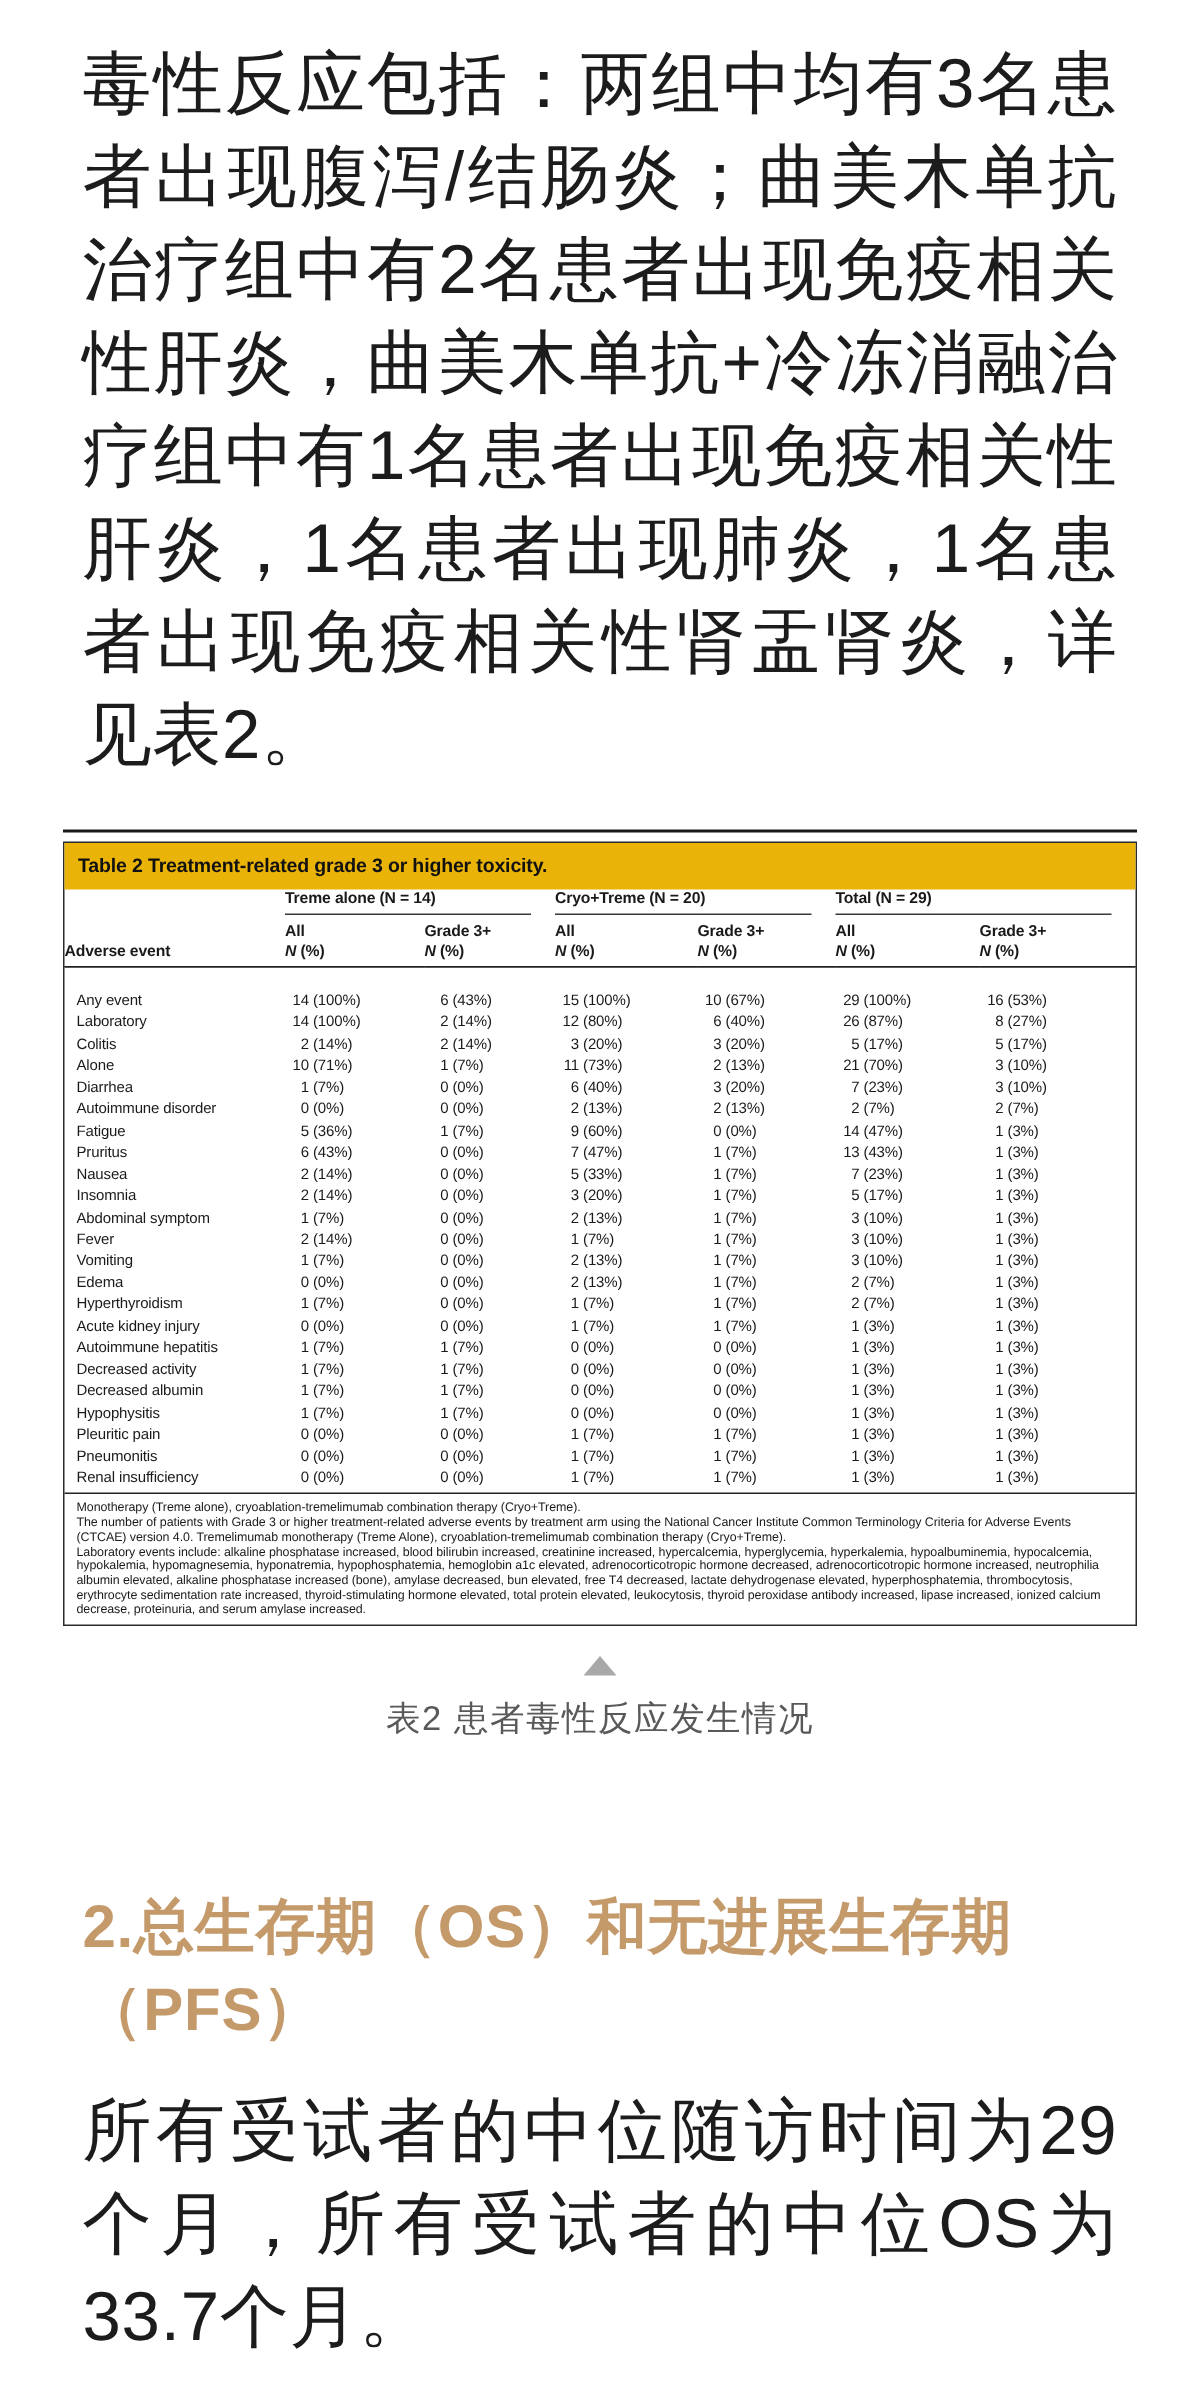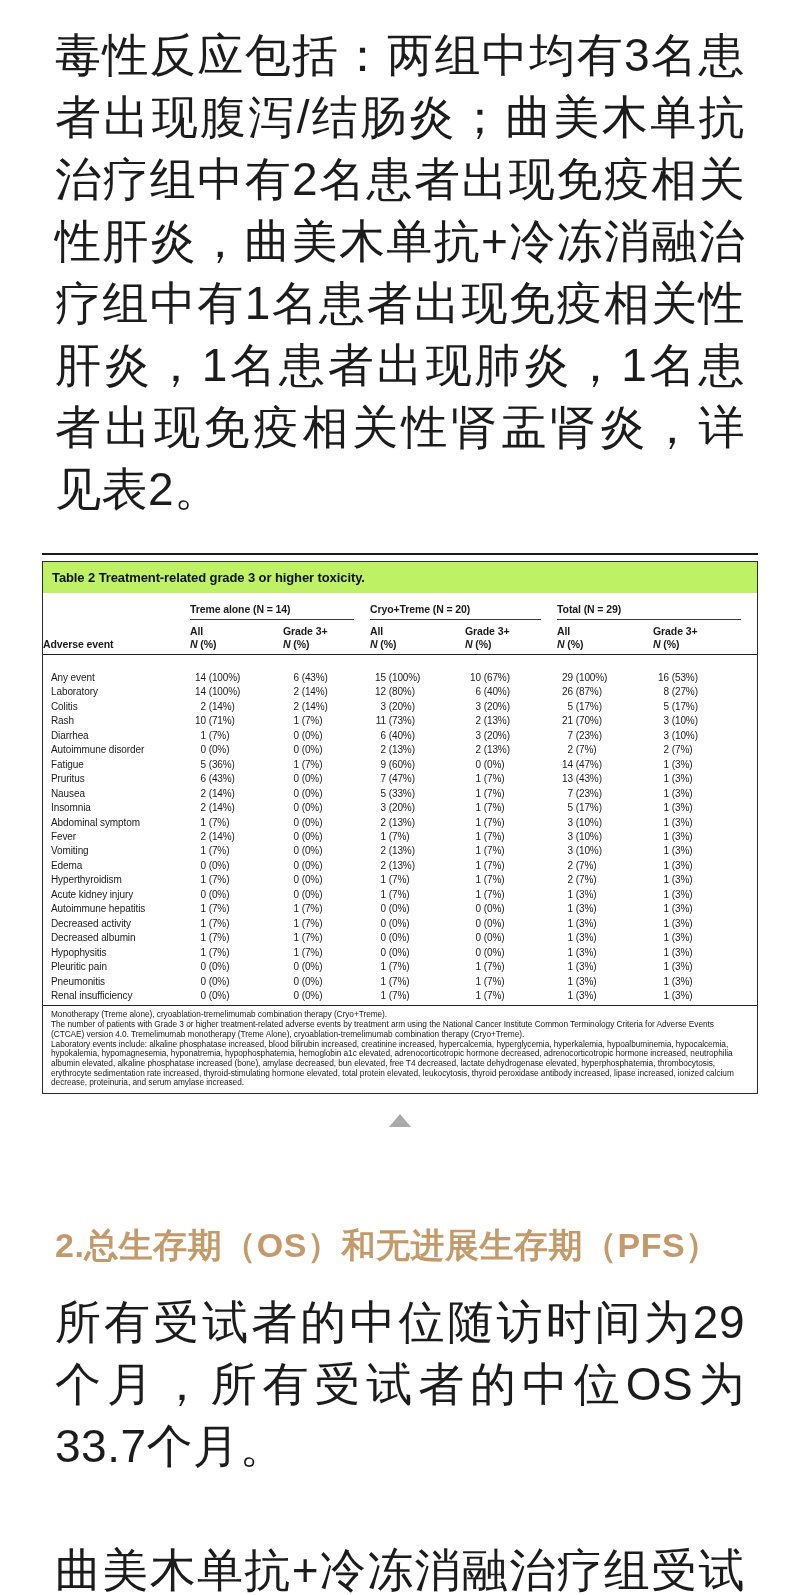--- a/index.html
+++ b/index.html
@@ -12,53 +12,53 @@
   
   .table-figure{width:716px;margin:33px auto 0 auto;}
   .top-rule{border-top:2.5px solid #1a1a1a;margin-bottom:6px;}
   .table-box{border:1.7px solid #2b2b2b;background:#ffffff;}
   .table-title-bar{background:#f6e8cc;padding:6px 9px 7px 9px;}
   .table-title{font-size:13px;font-weight:bold;color:#111;letter-spacing:-.1px;}
 
   table.adv{width:100%;border-collapse:collapse;table-layout:fixed;font-size:10px;color:#1a1a1a;letter-spacing:-.1px;}
   table.adv th{font-weight:bold;text-align:left;vertical-align:bottom;padding:0;}
   .pad-l{padding-left:8px;}
-  tr.group-row th{padding-top:10px;}
+  tr.group-row th{}
   tr.group-row .group-label{font-size:10.5px;border-bottom:1.2px solid #3a3a3a;padding-bottom:4px;margin-right:16px;}
   tr.sub-row th{padding-top:5px;font-size:10.5px;}
   tr.npct-row th{padding-top:1px;padding-bottom:4px;border-bottom:1.6px solid #222;font-size:10.5px;}
   tr.npct-row .rowhead{font-size:10.5px;}
   table.adv td{line-height:12.45px;vertical-align:middle;white-space:nowrap;overflow:hidden;}
   tbody tr:first-child td{padding-top:17px;}
   tbody tr:last-child td{padding-bottom:3px;margin-top:28px;}
   .cnt{display:inline-block;min-width:15px;text-align:right;}
 
   .footnotes{border-top:1.6px solid #222;padding:4px 8px 5px 8px;font-size:8.3px;line-height:9.7px;color:#1a1a1a;letter-spacing:-.05px;}
   .footnote{margin:0;}
 
   
   .caption-arrow{width:0;height:0;border-left:11px solid transparent;border-right:11px solid transparent;border-bottom:13px solid #a9a9a9;margin:20px auto 0 auto;}
   .figure-caption{text-align:center;font-size:23px;color:#595959;letter-spacing:1px;margin-top:13px;}
 
   
-  .section-heading{width:690px;margin:96px auto 0 auto;font-size:34px;font-weight:bold;color:#c49a6b;letter-spacing:.5px;}
+  .section-heading{width:690px;margin:96px auto 0 auto;font-size:40px;font-weight:bold;color:#c49a6b;letter-spacing:.5px;}
   .para-2{margin-top:22px;}
   .para-3{margin-top:62px;}
 </style>
 </head>
 <body>
 
 <div>
 
   <p class="zh-para para-1">毒性反应包括：两组中均有3名患者出现腹泻/结肠炎；曲美木单抗治疗组中有2名患者出现免疫相关性肝炎，曲美木单抗+冷冻消融治疗组中有1名患者出现免疫相关性肝炎，1名患者出现肺炎，1名患者出现免疫相关性肾盂肾炎，详见表2。</p>
 
   <div class="table-figure">
     <div class="top-rule"></div>
     <div class="table-box">
-      <div class="table-title-bar" style="background: #bef264;">
+      <div class="table-title-bar" style="background: #eab308;">
         <span class="table-title">Table 2 Treatment-related grade 3 or higher toxicity.</span>
       </div>
 
       <table class="adv">
         <colgroup>
           <col style="width:147px">
             <col style="width:93px">
             <col style="width:87px">
           <col style="width:95px">
             <col style="width:92px">
@@ -119,21 +119,21 @@
             <tr>
               <td class="pad-l">Colitis</td>
               <td><span class="cnt">2</span><span> (14%)</span></td>
               <td><span class="cnt">2</span><span> (14%)</span></td>
               <td><span class="cnt">3</span><span> (20%)</span></td>
               <td><span class="cnt">3</span><span> (20%)</span></td>
               <td><span class="cnt">5</span><span> (17%)</span></td>
               <td><span class="cnt">5</span><span> (17%)</span></td>
             </tr>
             <tr>
-              <td class="pad-l">Rash</td>
+              <td class="pad-l">Alone</td>
               <td><span class="cnt">10</span><span> (71%)</span></td>
               <td><span class="cnt">1</span><span> (7%)</span></td>
               <td><span class="cnt">11</span><span> (73%)</span></td>
               <td><span class="cnt">2</span><span> (13%)</span></td>
               <td><span class="cnt">21</span><span> (70%)</span></td>
               <td><span class="cnt">3</span><span> (10%)</span></td>
             </tr>
             <tr>
               <td class="pad-l">Diarrhea</td>
               <td><span class="cnt">1</span><span> (7%)</span></td>
@@ -310,18 +310,19 @@
 
       <div class="footnotes">
           <p class="footnote">Monotherapy (Treme alone), cryoablation-tremelimumab combination therapy (Cryo+Treme).</p>
           <p class="footnote">The number of patients with Grade 3 or higher treatment-related adverse events by treatment arm using the National Cancer Institute Common Terminology Criteria for Adverse Events (CTCAE) version 4.0. Tremelimumab monotherapy (Treme Alone), cryoablation-tremelimumab combination therapy (Cryo+Treme).</p>
           <p class="footnote">Laboratory events include: alkaline phosphatase increased, blood bilirubin increased, creatinine increased, hypercalcemia, hyperglycemia, hyperkalemia, hypoalbuminemia, hypocalcemia, hypokalemia, hypomagnesemia, hyponatremia, hypophosphatemia, hemoglobin a1c elevated, adrenocorticotropic hormone decreased, adrenocorticotropic hormone increased, neutrophilia albumin elevated, alkaline phosphatase increased (bone), amylase decreased, bun elevated, free T4 decreased, lactate dehydrogenase elevated, hyperphosphatemia, thrombocytosis, erythrocyte sedimentation rate increased, thyroid-stimulating hormone elevated, total protein elevated, leukocytosis, thyroid peroxidase antibody increased, lipase increased, ionized calcium decrease, proteinuria, and serum amylase increased.</p>
         </div>
     </div>
   </div>
 
   <div class="caption-arrow"></div>
+  <div class="figure-caption">表2  患者毒性反应发生情况</div>
 
   <h2 class="section-heading" style="color: rgb(196, 154, 107);">2.总生存期（OS）和无进展生存期（PFS）</h2>
   <p class="zh-para para-2">所有受试者的中位随访时间为29个月，所有受试者的中位OS为33.7个月。</p>
   <p class="zh-para para-3">曲美木单抗+冷冻消融治疗组受试者的中位OS为22.7个月，曲美木单抗治疗组受试者的中位OS为33.7个月。</p>
 
 </div>
 
 </body></html>

